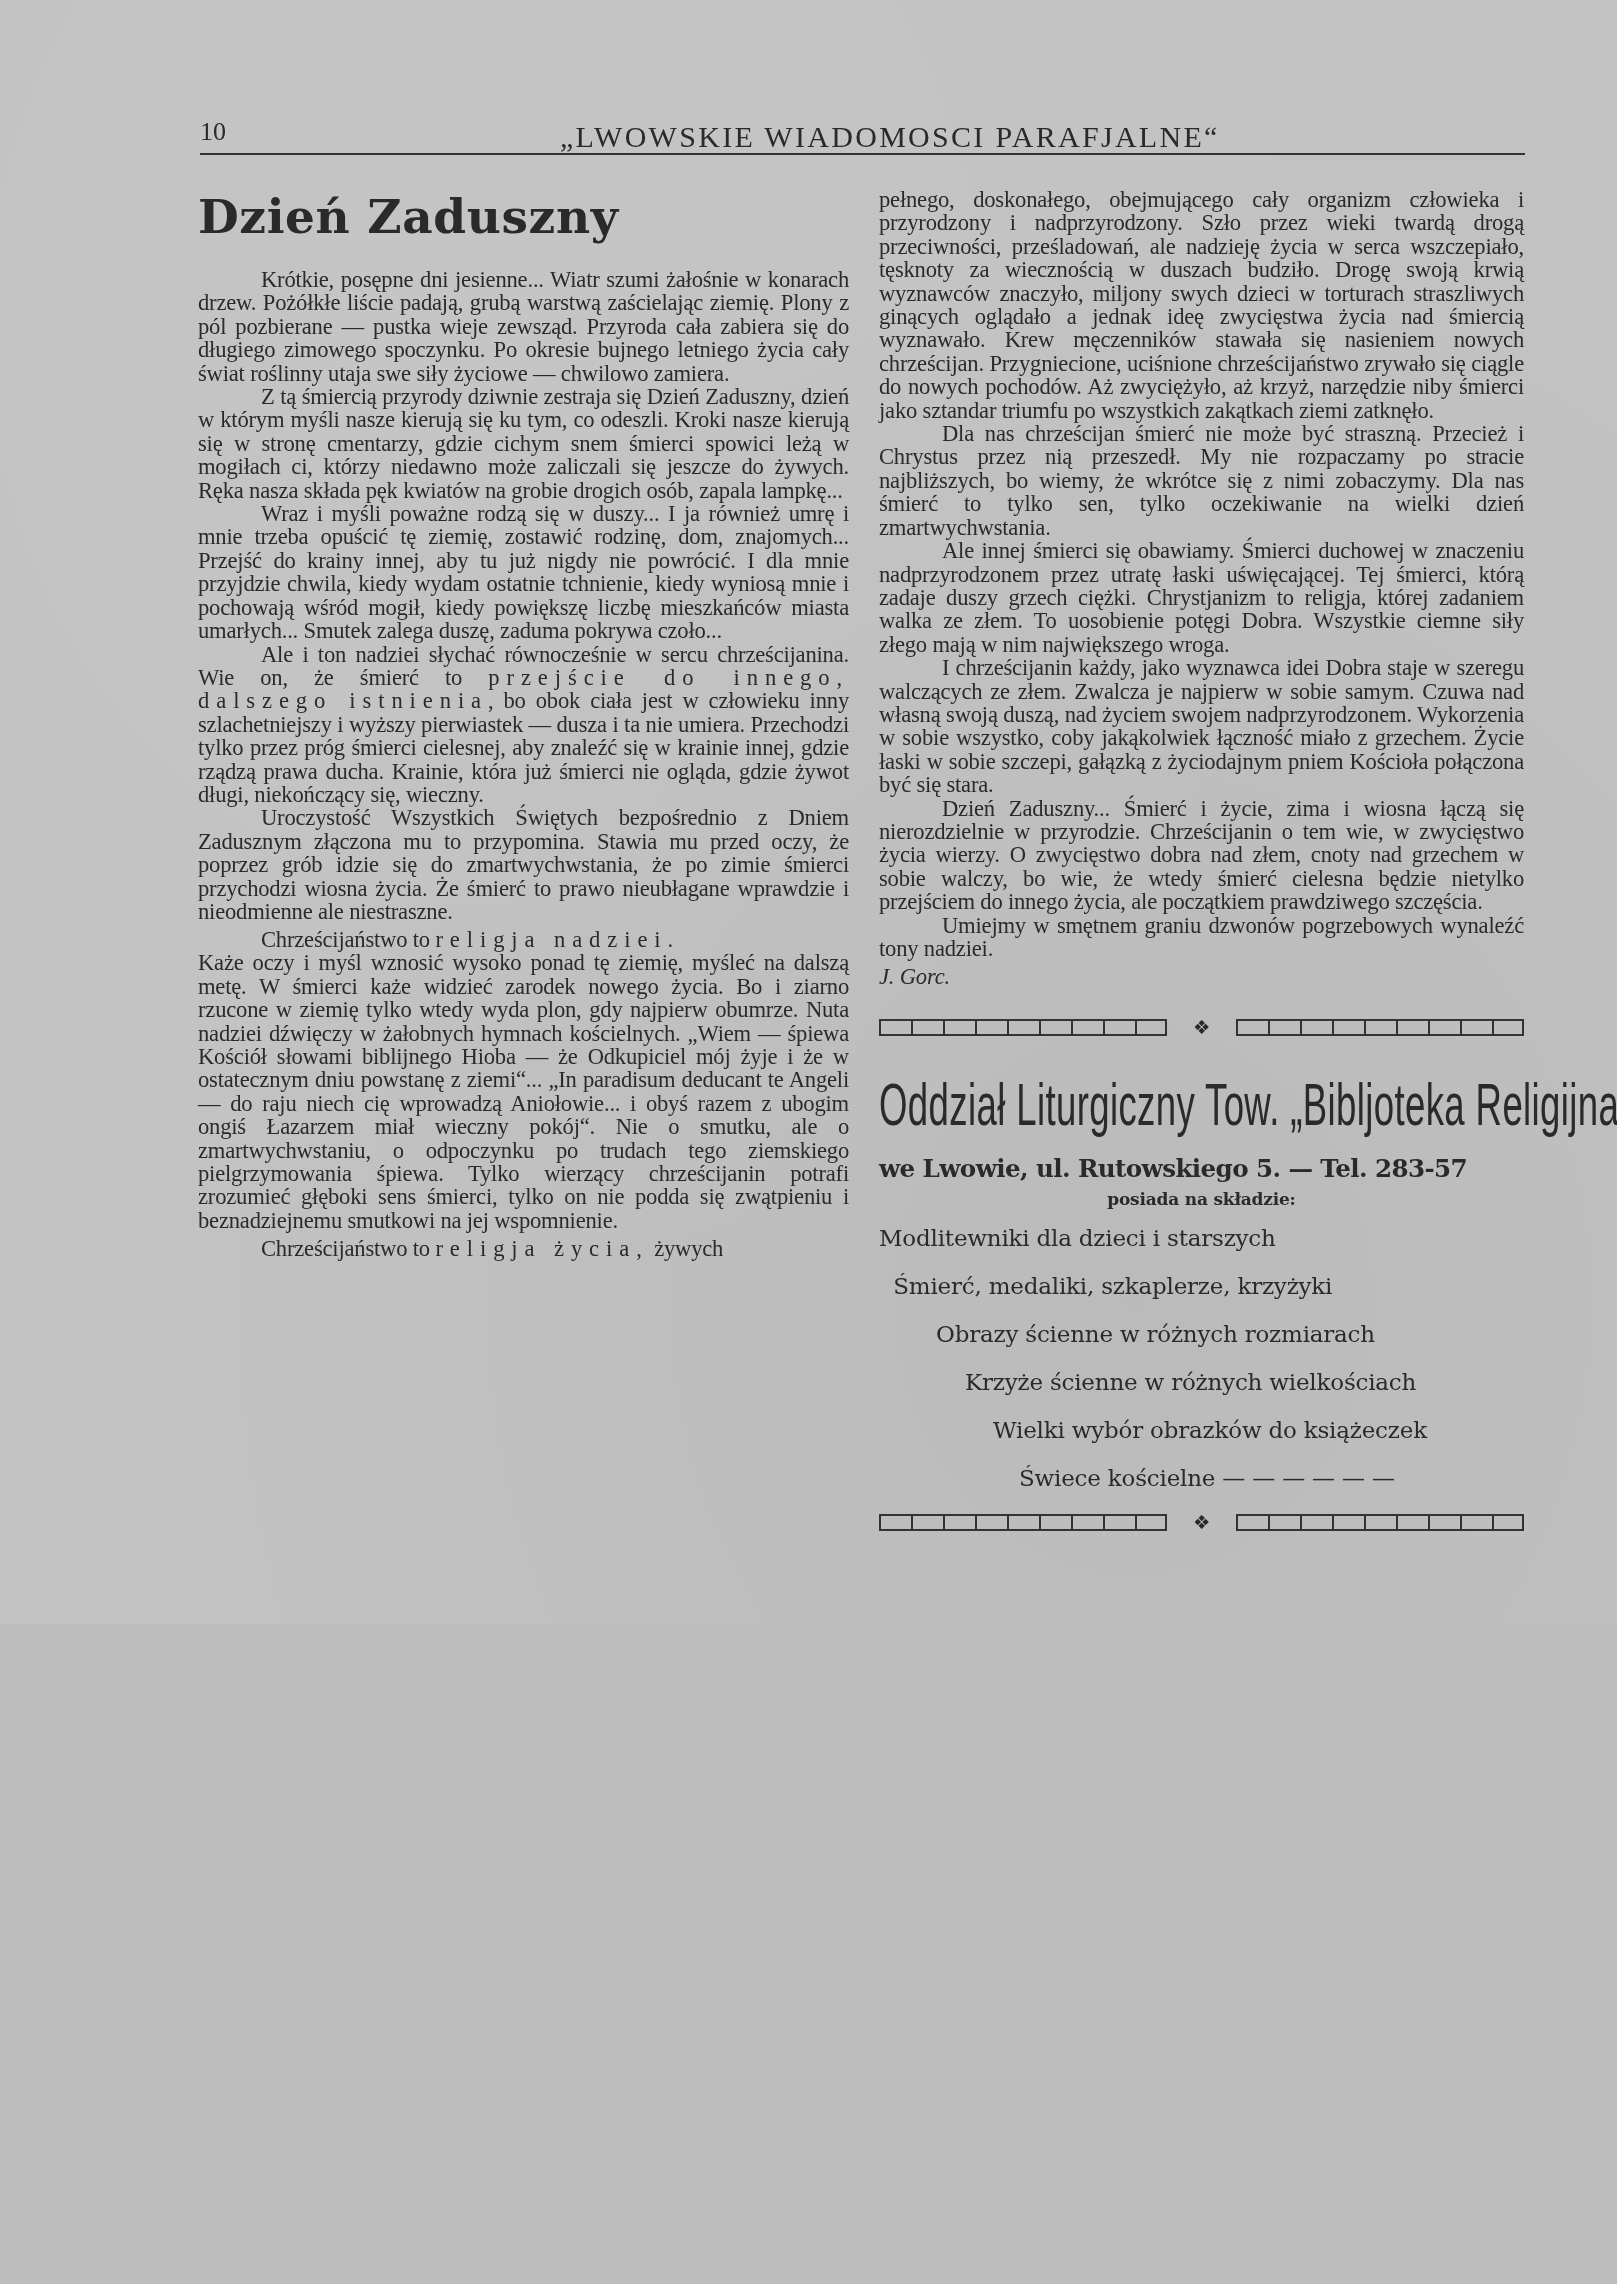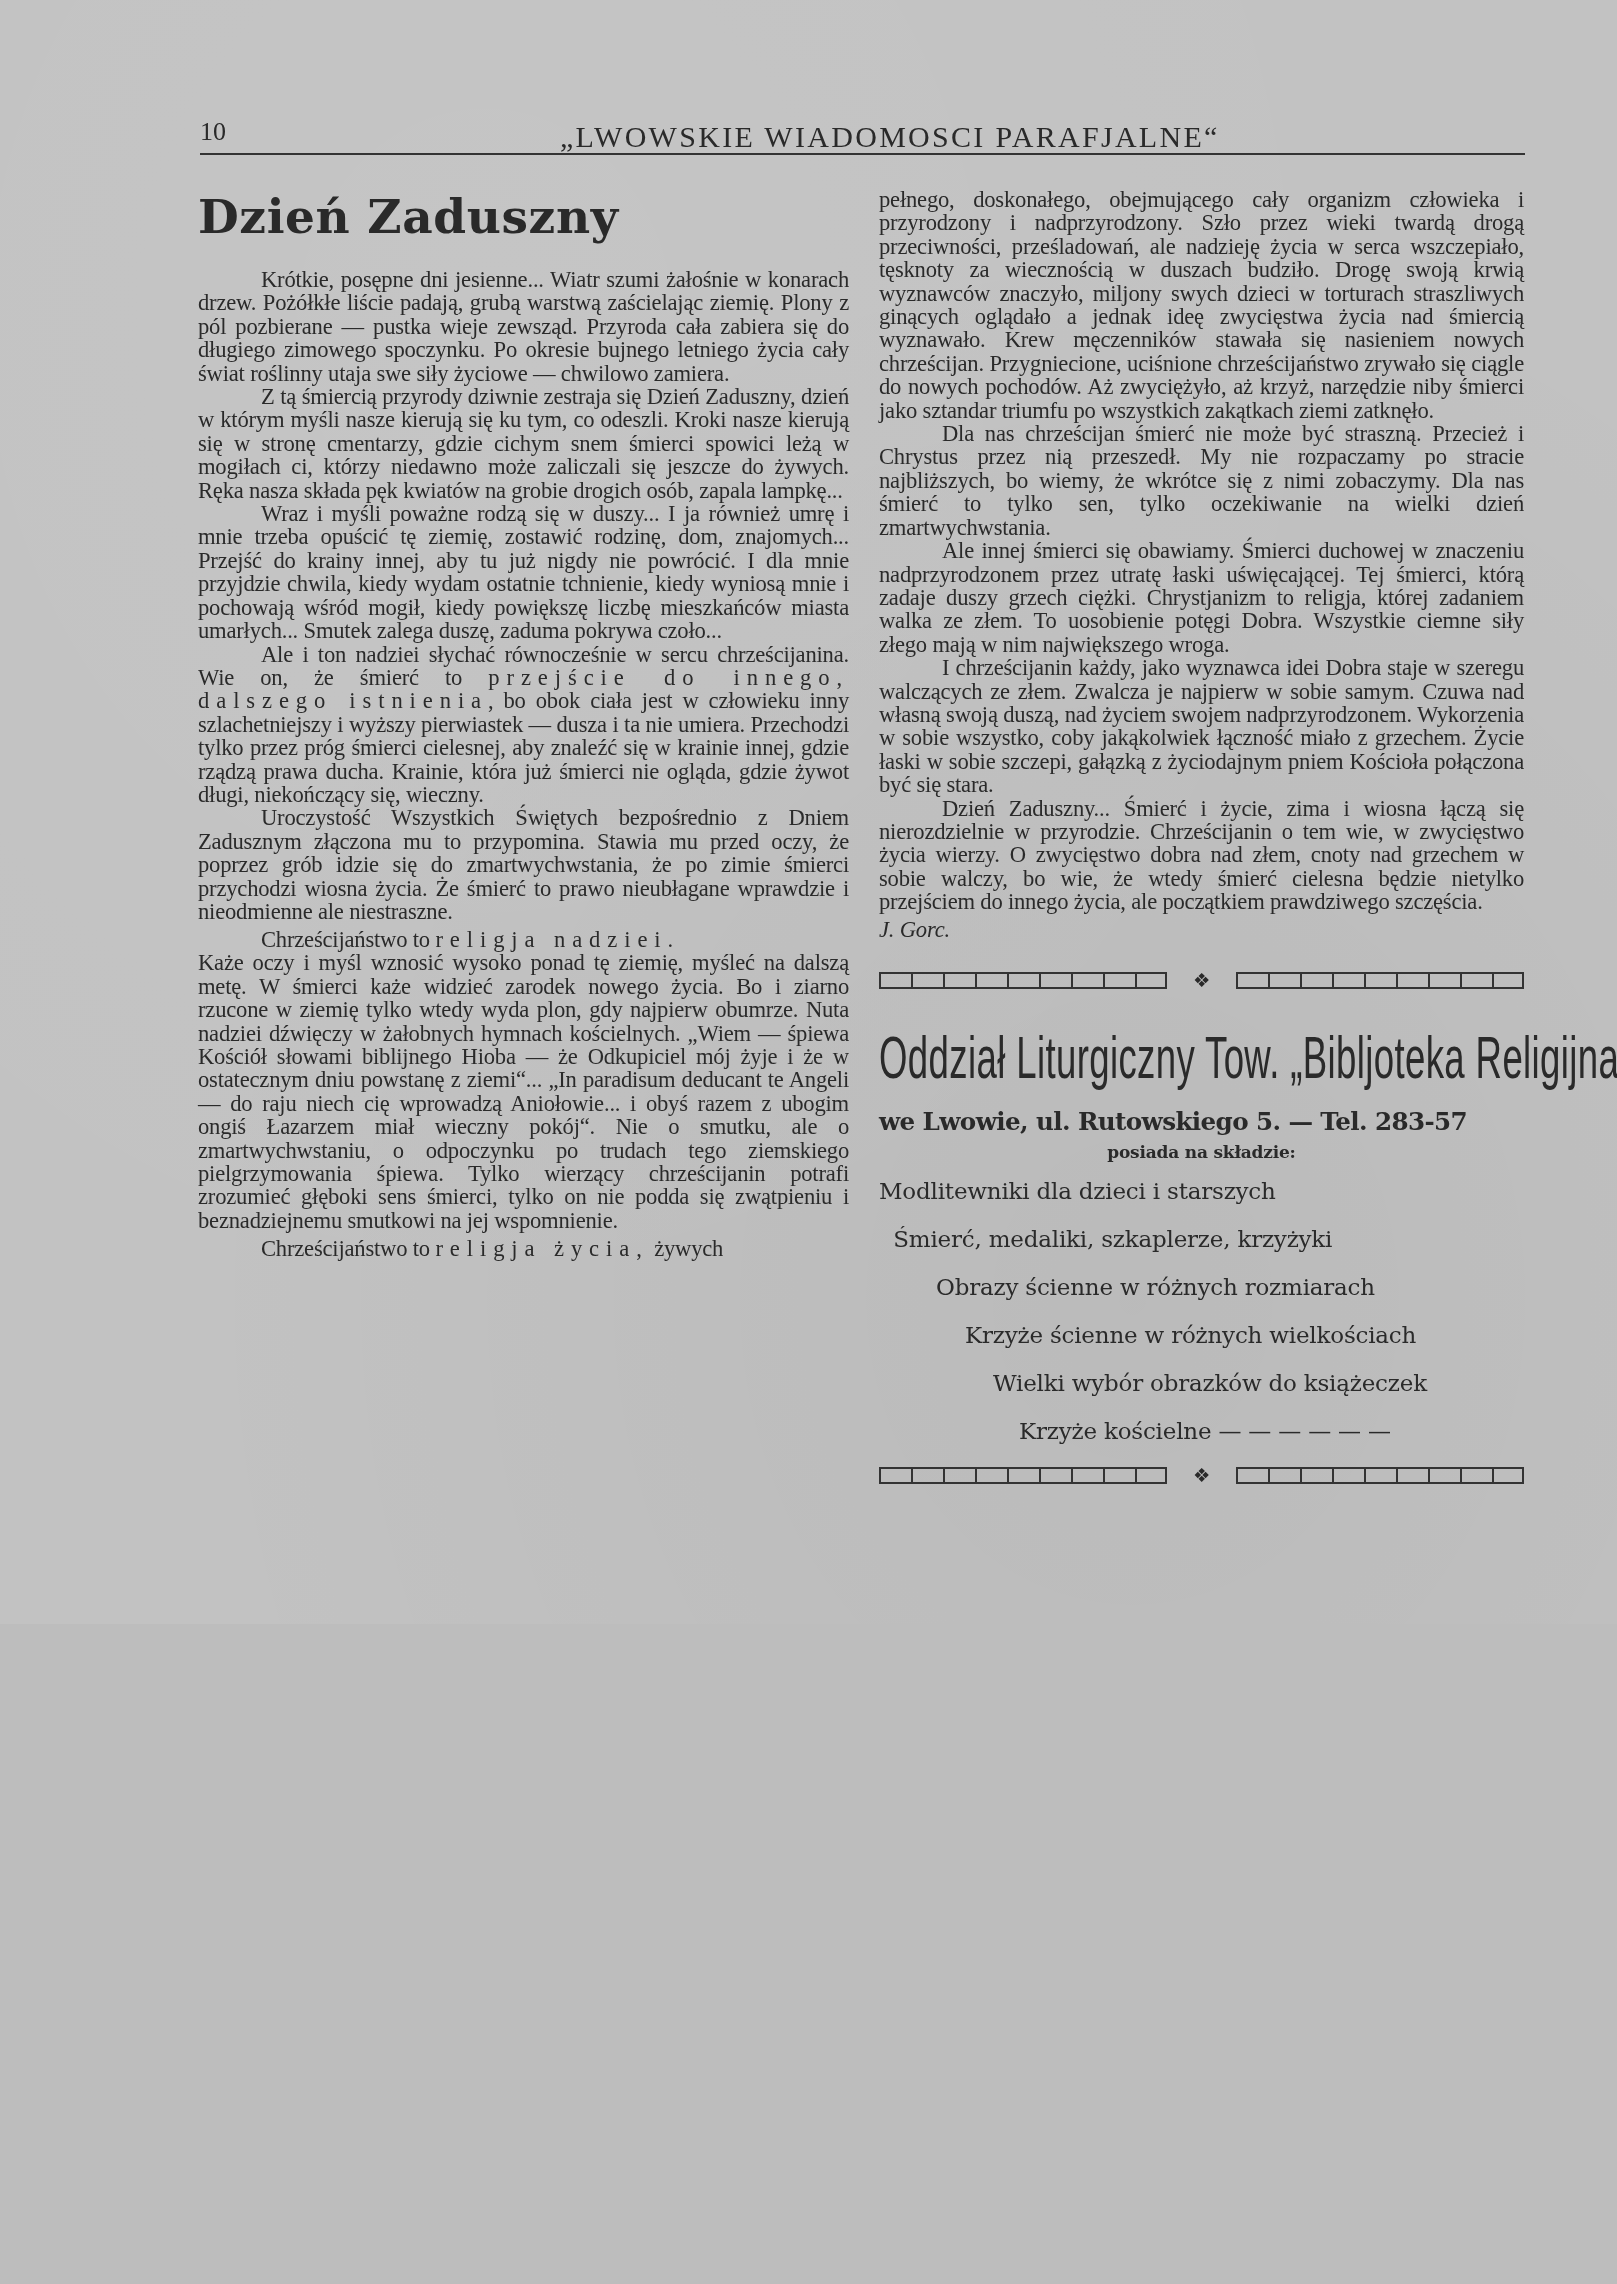--- a/index.html
+++ b/index.html
@@ -116,36 +116,37 @@
     <p class="para noindent">Każe oczy i myśl wznosić wysoko ponad tę ziemię, myśleć na dalszą metę. W śmierci każe widzieć zarodek nowego życia. Bo i ziarno rzucone w ziemię tylko wtedy wyda plon, gdy najpierw obumrze. Nuta nadziei dźwięczy w żałobnych hymnach kościelnych. „Wiem — śpiewa Kościół słowami biblijnego Hioba — że Odkupiciel mój żyje i że w ostatecznym dniu powstanę z ziemi“... „In paradisum deducant te Angeli — do raju niech cię wprowadzą Aniołowie... i obyś razem z ubogim ongiś Łazarzem miał wieczny pokój“. Nie o smutku, ale o zmartwychwstaniu, o odpoczynku po trudach tego ziemskiego pielgrzymowania śpiewa. Tylko wierzący chrześcijanin potrafi zrozumieć głęboki sens śmierci, tylko on nie podda się zwątpieniu i beznadziejnemu smutkowi na jej wspomnienie.</p>
     <p class="para" style="margin-top:4.6px"><span>Chrześcijaństwo to</span> <span class="spaced">religja życia,</span><span> żywych</span></p>
   </div>
 
   <div class="col col-right">
     <p class="para noindent">pełnego, doskonałego, obejmującego cały organizm człowieka i przyrodzony i nadprzyrodzony. Szło przez wieki twardą drogą przeciwności, prześladowań, ale nadzieję życia w serca wszczepiało, tęsknoty za wiecznością w duszach budziło. Drogę swoją krwią wyznawców znaczyło, miljony swych dzieci w torturach straszliwych ginących oglądało a jednak ideę zwycięstwa życia nad śmiercią wyznawało. Krew męczenników stawała się nasieniem nowych chrześcijan. Przygniecione, uciśnione chrześcijaństwo zrywało się ciągle do nowych pochodów. Aż zwyciężyło, aż krzyż, narzędzie niby śmierci jako sztandar triumfu po wszystkich zakątkach ziemi zatknęło.</p>
     <p class="para">Dla nas chrześcijan śmierć nie może być straszną. Przecież i Chrystus przez nią przeszedł. My nie rozpaczamy po stracie najbliższych, bo wiemy, że wkrótce się z nimi zobaczymy. Dla nas śmierć to tylko sen, tylko oczekiwanie na wielki dzień zmartwychwstania.</p>
     <p class="para">Ale innej śmierci się obawiamy. Śmierci duchowej w znaczeniu nadprzyrodzonem przez utratę łaski uświęcającej. Tej śmierci, którą zadaje duszy grzech ciężki. Chrystjanizm to religja, której zadaniem walka ze złem. To uosobienie potęgi Dobra. Wszystkie ciemne siły złego mają w nim największego wroga.</p>
     <p class="para">I chrześcijanin każdy, jako wyznawca idei Dobra staje w szeregu walczących ze złem. Zwalcza je najpierw w sobie samym. Czuwa nad własną swoją duszą, nad życiem swojem nadprzyrodzonem. Wykorzenia w sobie wszystko, coby jakąkolwiek łączność miało z grzechem. Życie łaski w sobie szczepi, gałązką z życiodajnym pniem Kościoła połączona być się stara.</p>
     <p class="para">Dzień Zaduszny... Śmierć i życie, zima i wiosna łączą się nierozdzielnie w przyrodzie. Chrześcijanin o tem wie, w zwycięstwo życia wierzy. O zwycięstwo dobra nad złem, cnoty nad grzechem w sobie walczy, bo wie, że wtedy śmierć cielesna będzie nietylko przejściem do innego życia, ale początkiem prawdziwego szczęścia.</p>
+    <p class="para">Umiejmy w smętnem graniu dzwonów pogrzebowych wynaleźć tony nadziei.</p>
     <div class="signature">J. Gorc.</div>
 
     <div class="ornament">
       <div class="orn-block"></div>
       <div class="orn-center">❖</div>
       <div class="orn-block"></div>
     </div>
     <div class="ad-title">Oddział Liturgiczny Tow. „Bibljoteka Religijna“</div>
     <div class="ad-address">we Lwowie, ul. Rutowskiego 5. — Tel. 283-57</div>
     <div class="ad-sub">posiada na składzie:</div>
     <div class="ad-item i0">Modlitewniki dla dzieci i starszych</div>
     <div class="ad-item i1">Śmierć, medaliki, szkaplerze, krzyżyki</div>
     <div class="ad-item i2">Obrazy ścienne w różnych rozmiarach</div>
     <div class="ad-item i3">Krzyże ścienne w różnych wielkościach</div>
     <div class="ad-item i4">Wielki wybór obrazków do książeczek</div>
-    <div class="ad-item i5">Krzyże kościelne — — — — — —</div>
+    <div class="ad-item i5">Świece kościelne — — — — — —</div>
     <div class="ornament bottom">
       <div class="orn-block"></div>
       <div class="orn-center">❖</div>
       <div class="orn-block"></div>
     </div>
   </div>
 </div>
 
 
 </body></html>

